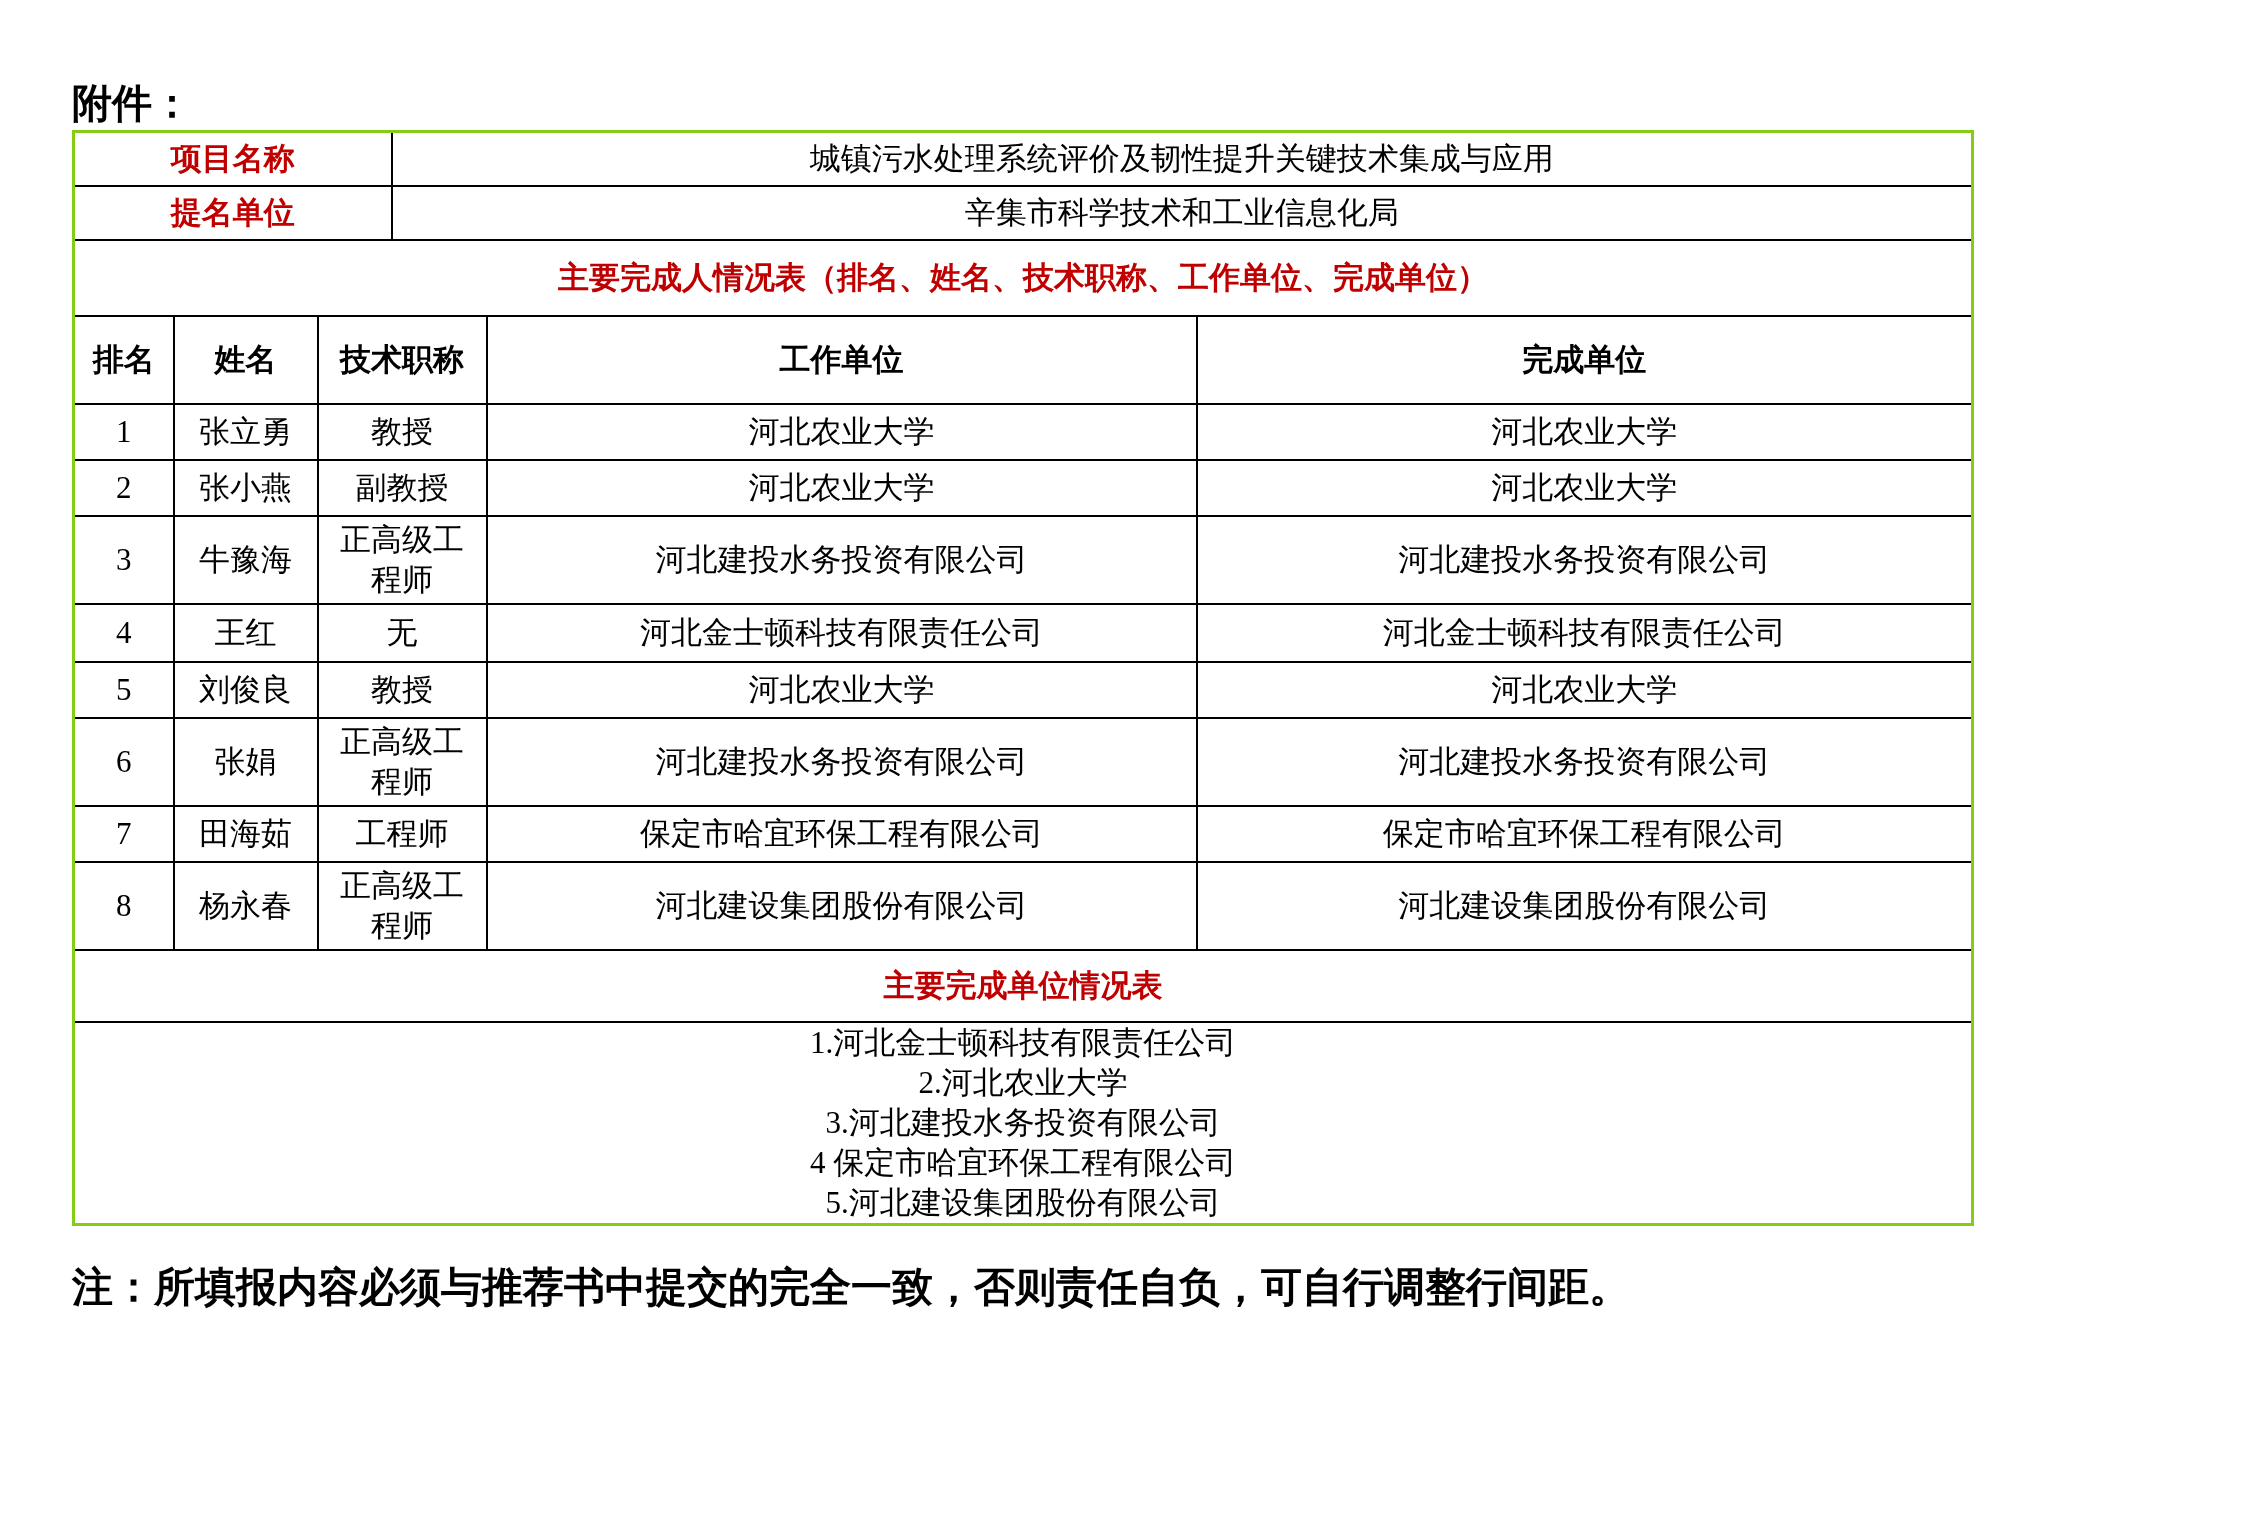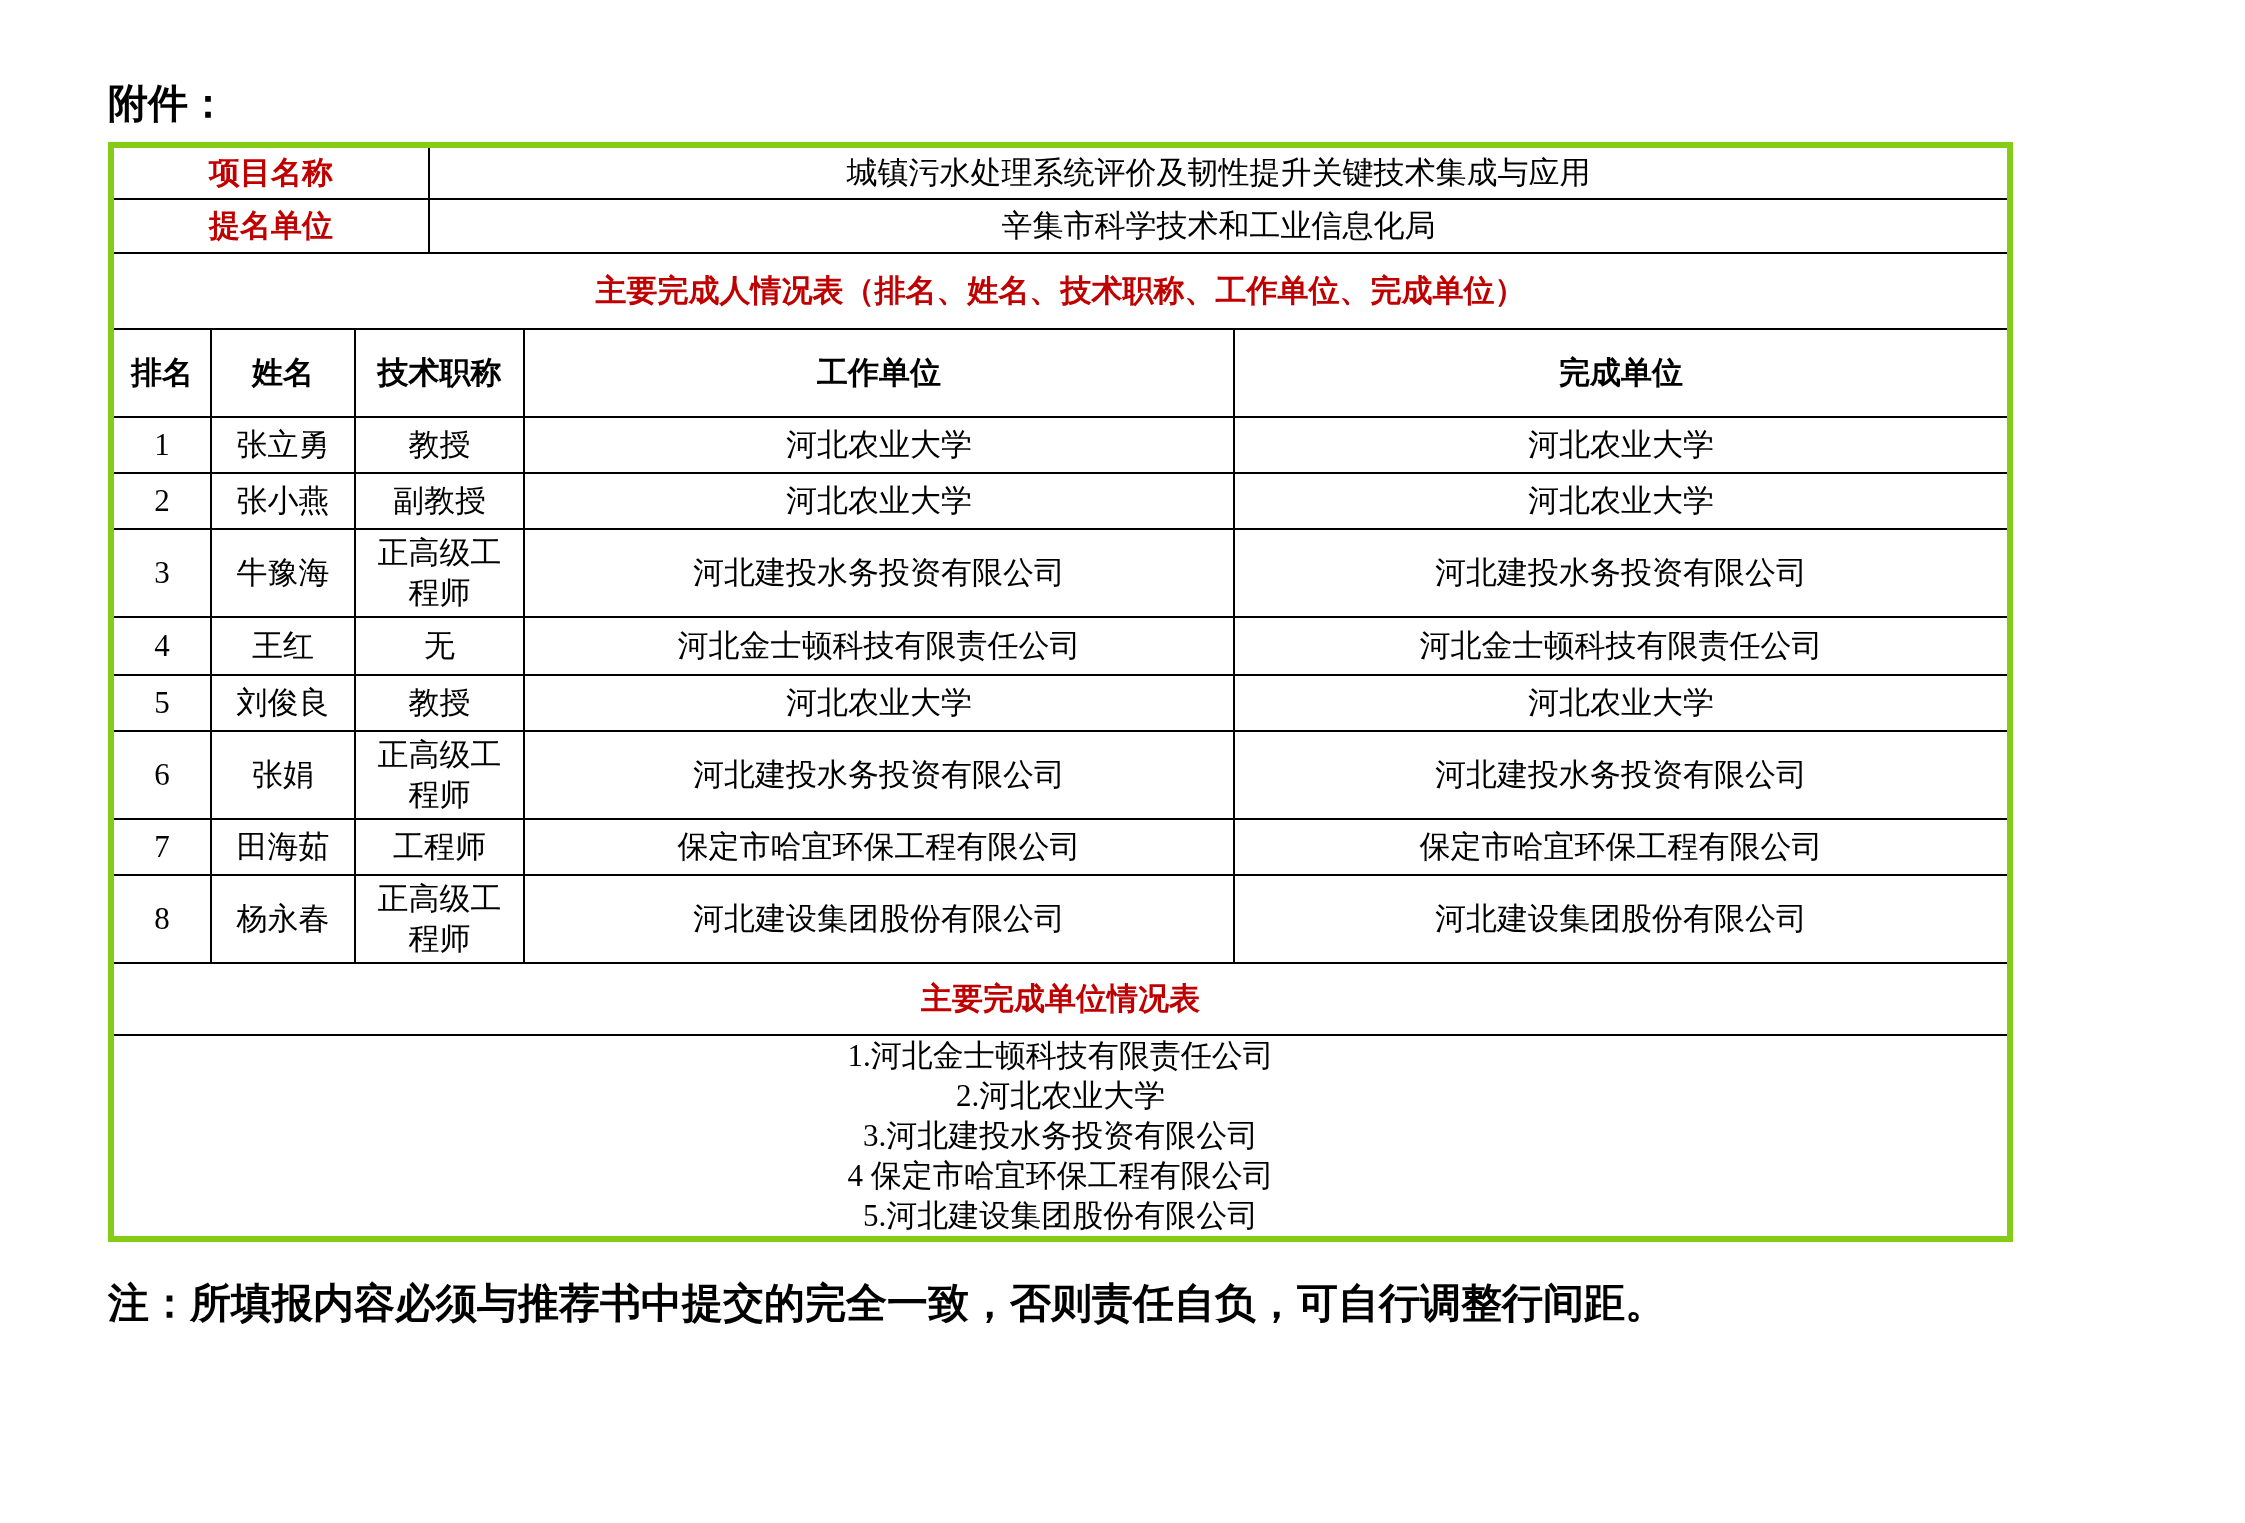--- a/index.html
+++ b/index.html
@@ -1,28 +1,28 @@
 <!DOCTYPE html>
 <html><head>
 <meta charset="utf-8">
 <style>
   html,body{margin:0;padding:0;}
   body{
     width:2245px;height:1523px;background:#ffffff;color:#000;
     font-family:"Liberation Serif","DejaVu Serif",serif;
     overflow:hidden;
   }
-  .doc{padding:82px 0 0 108px;}
+  .doc{padding:82px 0 0 72px;}
   .attachment{font-size:40px;font-weight:bold;line-height:1.1;}
   .rec-line{margin-top:48px;font-size:37px;font-weight:bold;line-height:1.1;}
   .rec-line .num{font-family:"Liberation Serif","DejaVu Serif",serif;letter-spacing:1px;}
 
   table.main{
-    border-collapse:collapse;table-layout:fixed;width:1899px;margin-top:16px;
-    border:6px solid #84cc16;
+    border-collapse:collapse;table-layout:fixed;width:1899px;margin-top:4px;
+    border:3px solid #84cc16;
   }
   table.main td{
     border:2px solid #000;text-align:center;vertical-align:middle;
     font-size:31px;padding:0 10px;overflow:hidden;line-height:40px;
   }
   .red{color:#C00000;font-weight:bold;}
   .lbl{font-size:32px;}
   .val{font-size:32px;font-weight:normal;}
   .row-top{height:54px;}
   .row-title1{height:76px;}

